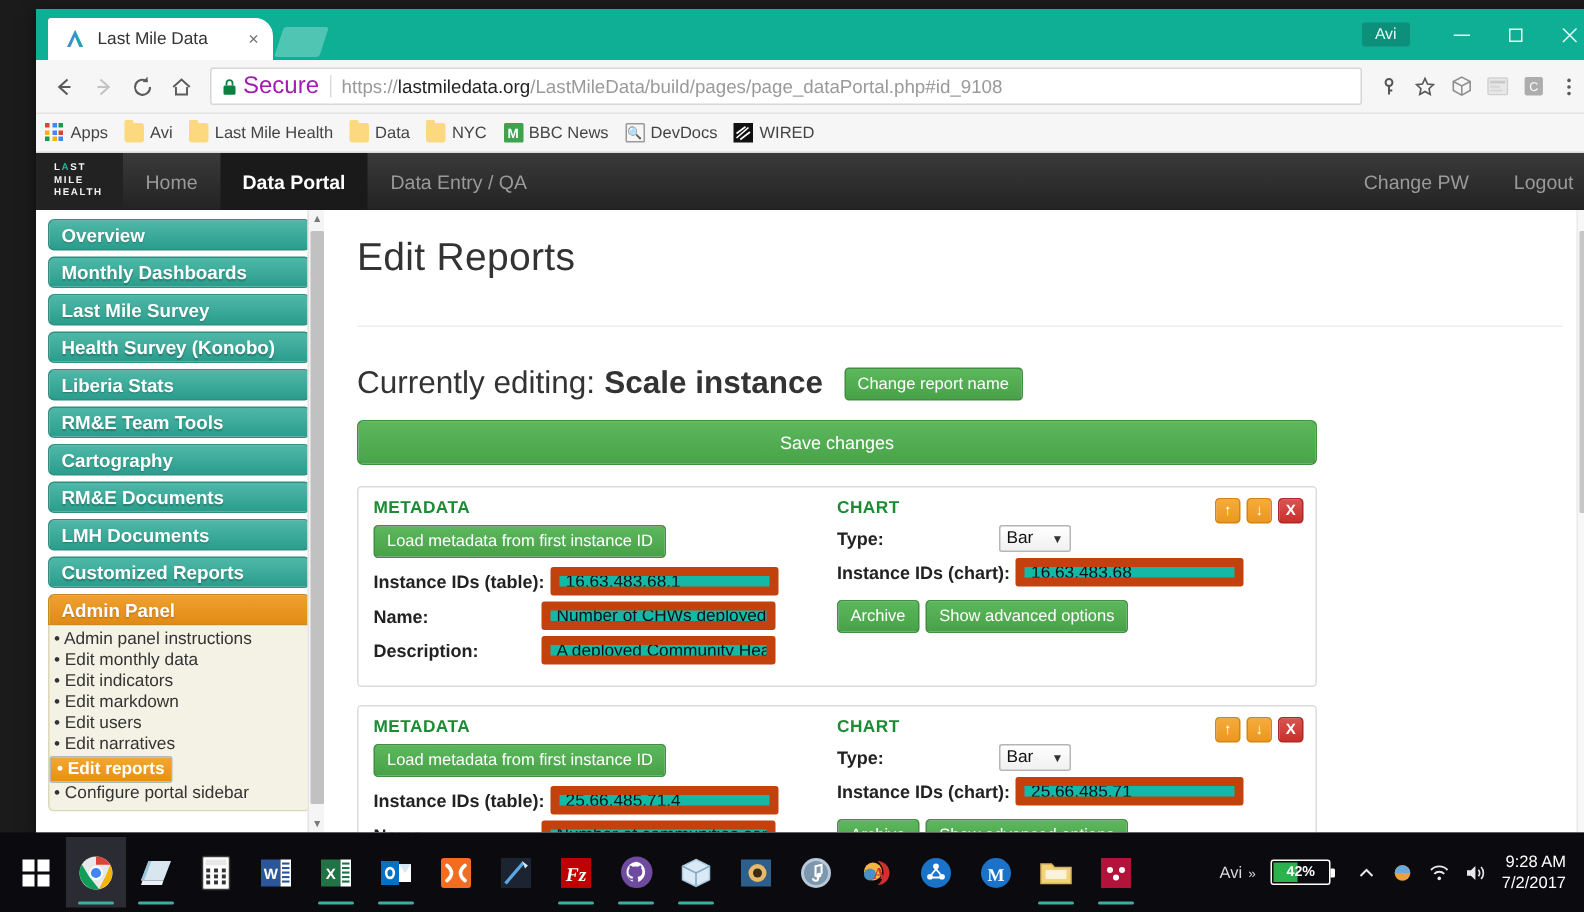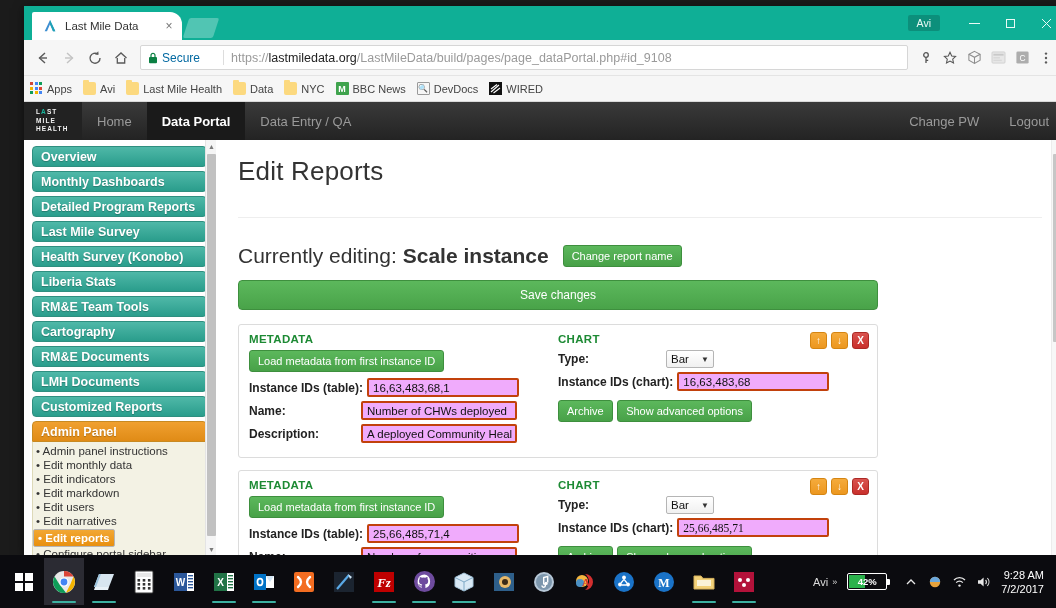--- a/index.html
+++ b/index.html
@@ -57,21 +57,21 @@
   }
   .navbtn { width: 26px; height: 26px; display: flex; align-items: center; justify-content: center;
             color: #5a5a5a; cursor: pointer; }
   .navbtn.disabled { color: #c3c3c3; }
   .omnibox {
     flex: 1; height: 25px; background: #fff; border: 1px solid #d6d6d6; border-radius: 2px;
     margin: 0 6px; display: flex; align-items: center; padding: 0 7px; font-size: 12px;
     overflow: hidden;
   }
   .lock { color: #0b8043; margin-right: 4px; display: flex; align-items: center; }
-  .secure { color: #0369a1; font-size: 12px; margin-right: 23px; white-space: nowrap; }
+  .secure { color: #a21caf; font-size: 16px; margin-right: 7px; white-space: nowrap; }
   .sep { width: 1px; height: 15px; background: #ddd; margin-right: 7px; }
   .urltext { white-space: nowrap; color: #9a9a9a; font-size: 12.5px; }
   .urltext b { color: #222; font-weight: normal; }
   .tbicon { width: 24px; height: 24px; display: flex; align-items: center; justify-content: center;
             color: #6a6a6a; cursor: pointer; flex: none; }
 
   
   .bookmarks {
     height: 26px; background: #f6f6f6; border-bottom: 1px solid #d9d9d9;
     display: flex; align-items: center; padding: 0 6px; font-size: 11px; color: #444;
@@ -171,22 +171,22 @@
 
   .card {
     width: 640px; border: 1px solid #dcdcdc; border-radius: 3px; background: #fff;
     display: flex; position: relative; padding: 8px 10px 10px 10px; margin-bottom: 12px;
   }
   .col { width: 50%; }
   .colhdr { color: #1d8a34; font-size: 11.5px; font-weight: bold; letter-spacing: .3px; margin-bottom: 5px; }
   .frow { display: flex; align-items: center; margin-bottom: 4px; }
   .flabel { font-size: 12px; color: #222; font-weight: bold; }
   .fin {
-    border: 2px solid #c2410c; border-radius: 2px; height: 19px; font-size: 11.5px; color: #111;
-    padding: 0 4px; background: #f0abfc; display: flex; align-items: center; overflow: hidden; white-space: nowrap;
+    border: 6px solid #c2410c; border-radius: 2px; height: 19px; font-size: 11.5px; color: #111;
+    padding: 0 4px; background: #14b8a6; display: flex; align-items: center; overflow: hidden; white-space: nowrap;
   }
   .sel {
     border: 1px solid #b5b5b5; border-radius: 2px; height: 18px; font-size: 11.5px; color: #111;
     padding: 0 4px; background: linear-gradient(#fff,#f0f0f0); display: inline-flex; align-items: center;
     min-width: 48px; justify-content: space-between; cursor: pointer; text-align: right;
   }
   .sel .caret { font-size: 8px; margin-left: 6px; color: #333; }
   .cardbtns { position: absolute; right: 8px; top: 7px; display: flex; gap: 4px; }
   .minibtn {
     width: 17px; height: 17px; border-radius: 3px; display: flex; align-items: center; justify-content: center;
@@ -403,21 +403,20 @@
         <div class="navspacer"></div>
         <div class="navitem">Change PW</div>
         <div class="navitem">Logout</div>
       </div>
 
       <div class="content">
 
         <div class="sidebar">
           <div class="sbitem">Overview</div>
           <div class="sbitem">Monthly Dashboards</div>
-          <div class="sbitem">Detailed Program Reports</div>
           <div class="sbitem">Last Mile Survey</div>
           <div class="sbitem">Health Survey (Konobo)</div>
           <div class="sbitem">Liberia Stats</div>
           <div class="sbitem">RM&amp;E Team Tools</div>
           <div class="sbitem">Cartography</div>
           <div class="sbitem">RM&amp;E Documents</div>
           <div class="sbitem">LMH Documents</div>
           <div class="sbitem">Customized Reports</div>
           <div class="sbadmin">Admin Panel</div>
           <div class="sbsub">
@@ -505,21 +504,21 @@
               <div class="colhdr">CHART</div>
               <div class="frow">
                 <span class="flabel" style="width:108px;">Type:</span>
                 <span class="sel">
                     <span>Bar</span>
                     <span class="caret">▼</span>
                   </span>
               </div>
               <div class="frow">
                 <span class="flabel">Instance IDs (chart):</span>
-                <span class="fin" style="width:152px;margin-left:4px;font-family:Liberation Serif, serif;">25,66,485,71</span>
+                <span class="fin" style="width:152px;margin-left:4px;">25,66,485,71</span>
               </div>
               <div class="btn-green" style="display:inline-block;margin-top:3px;">Archive</div>
               <div class="btn-green" style="display:inline-block;margin-top:5px;">Show advanced options</div>
             </div>
             <div class="cardbtns">
               <span class="minibtn mb-orange">↑</span>
               <span class="minibtn mb-orange">↓</span>
               <span class="minibtn mb-red">X</span>
             </div>
           </div>

